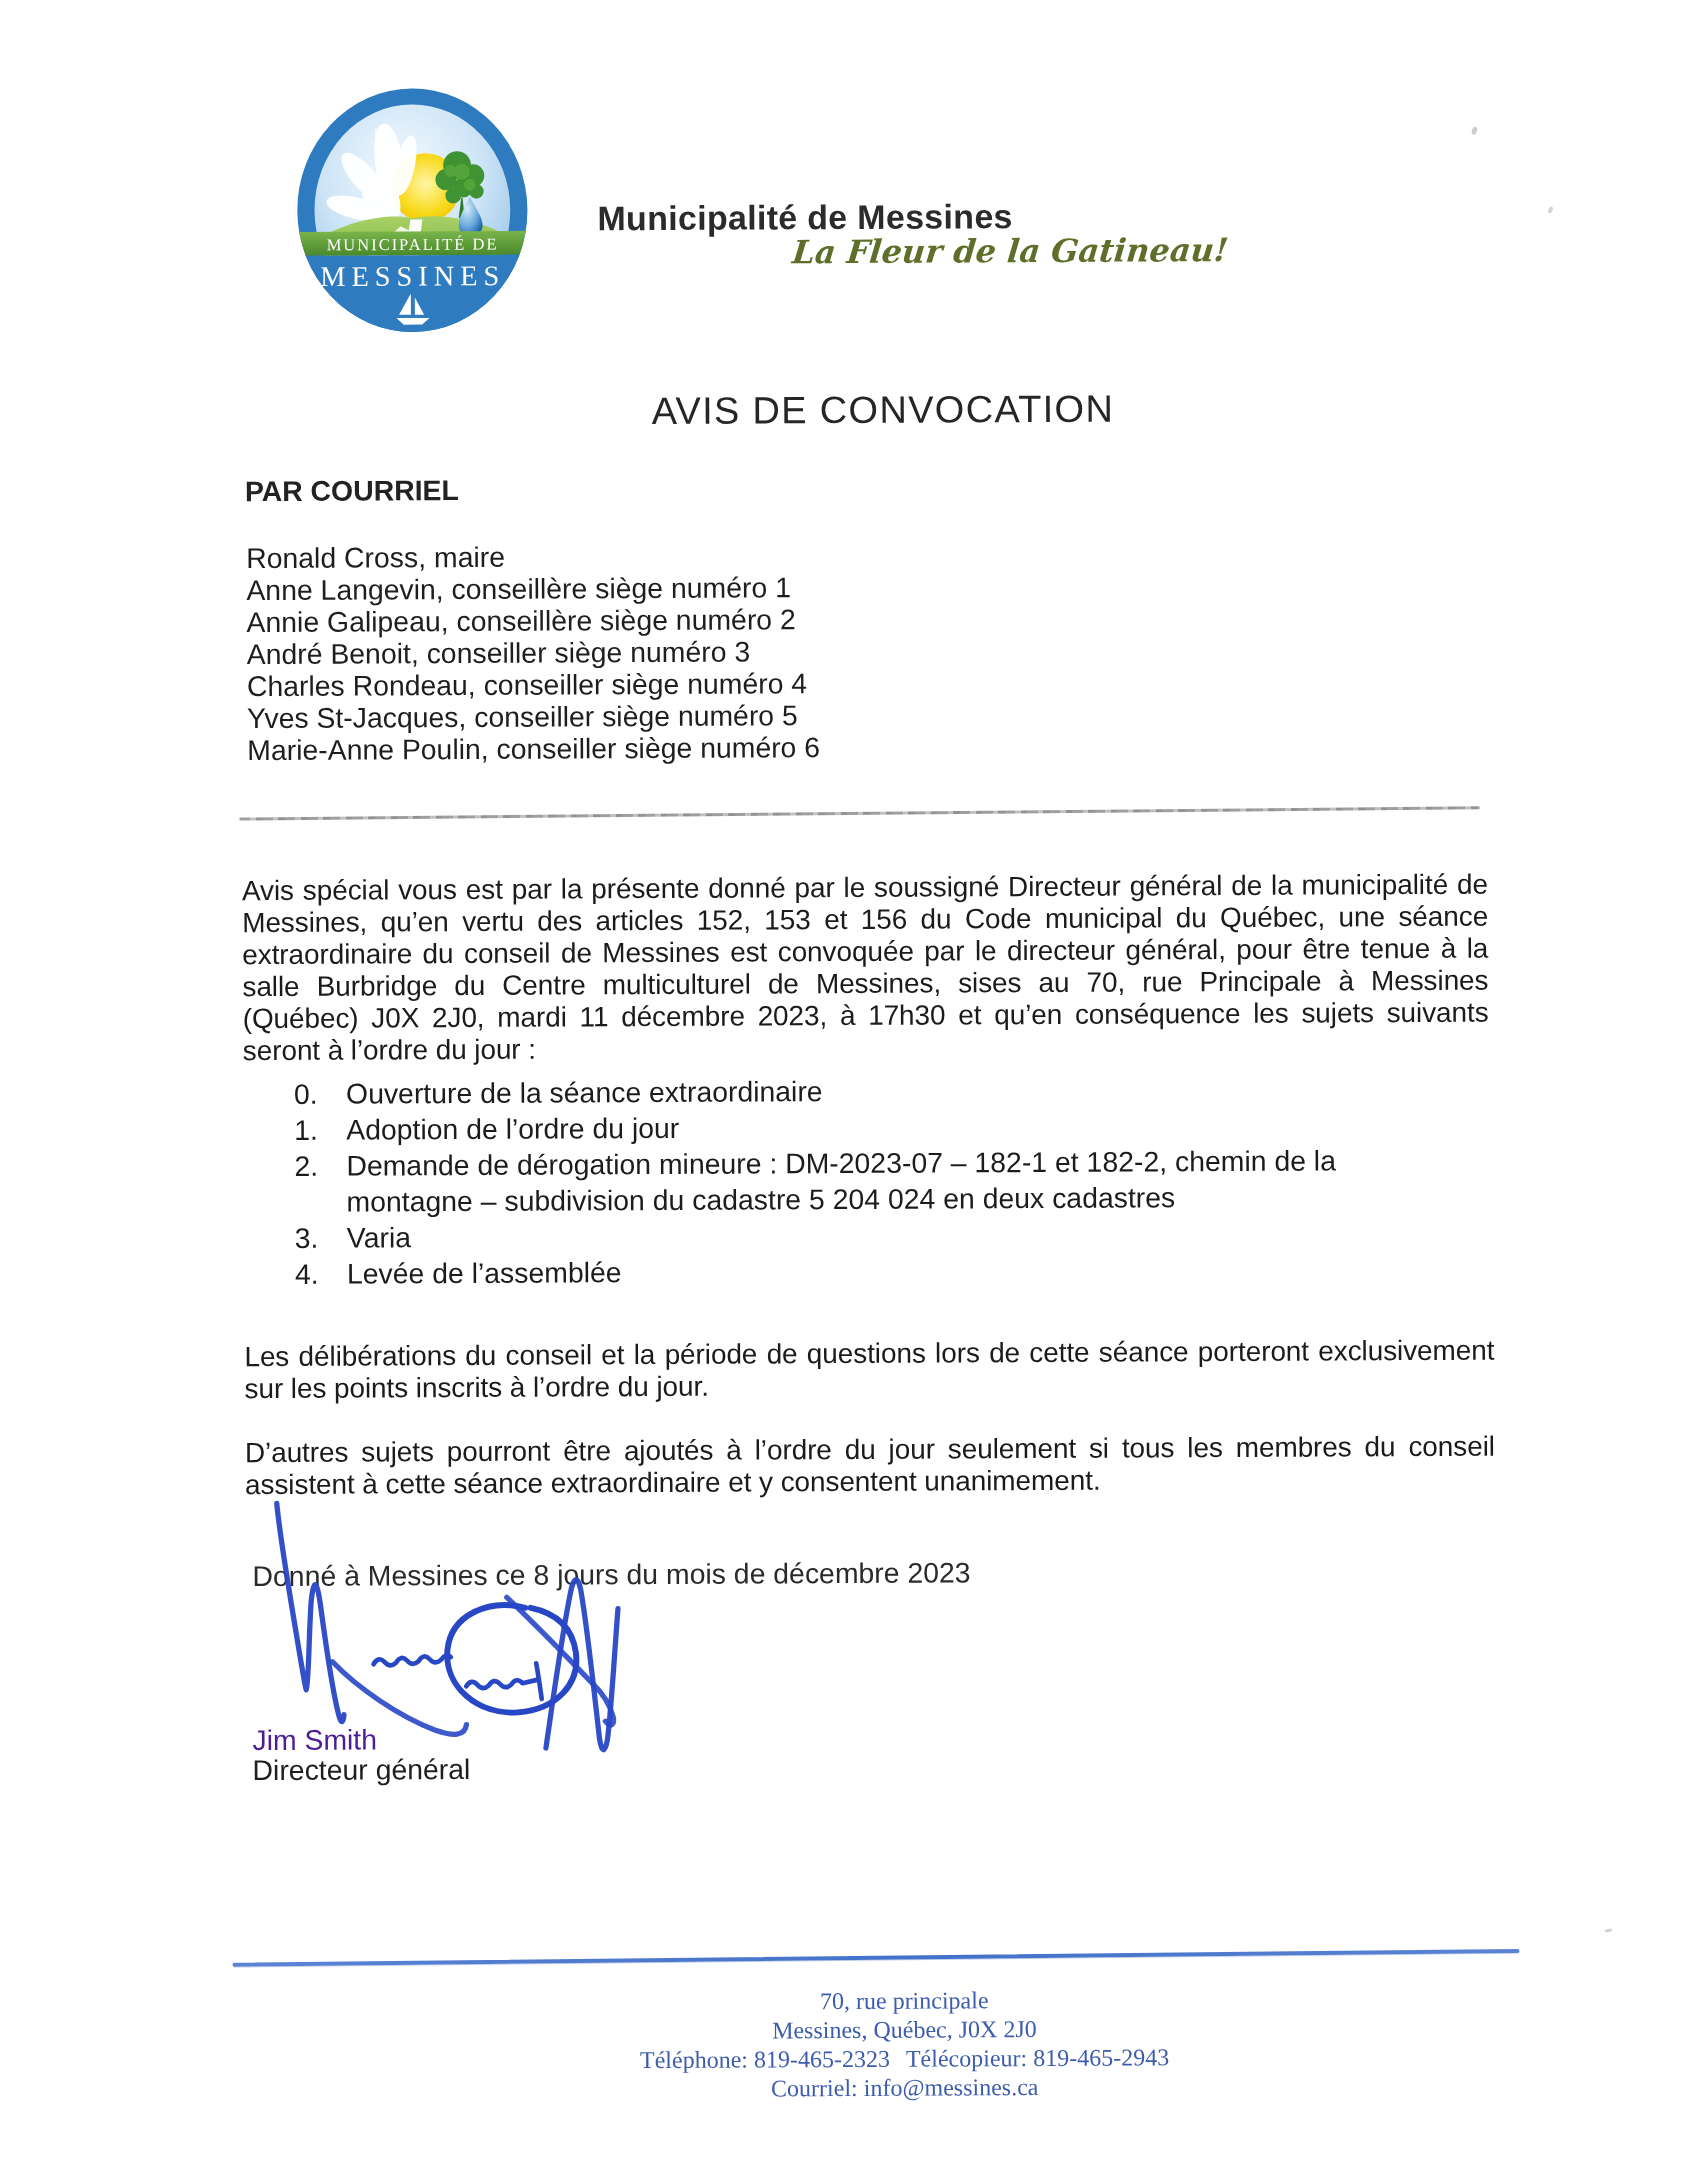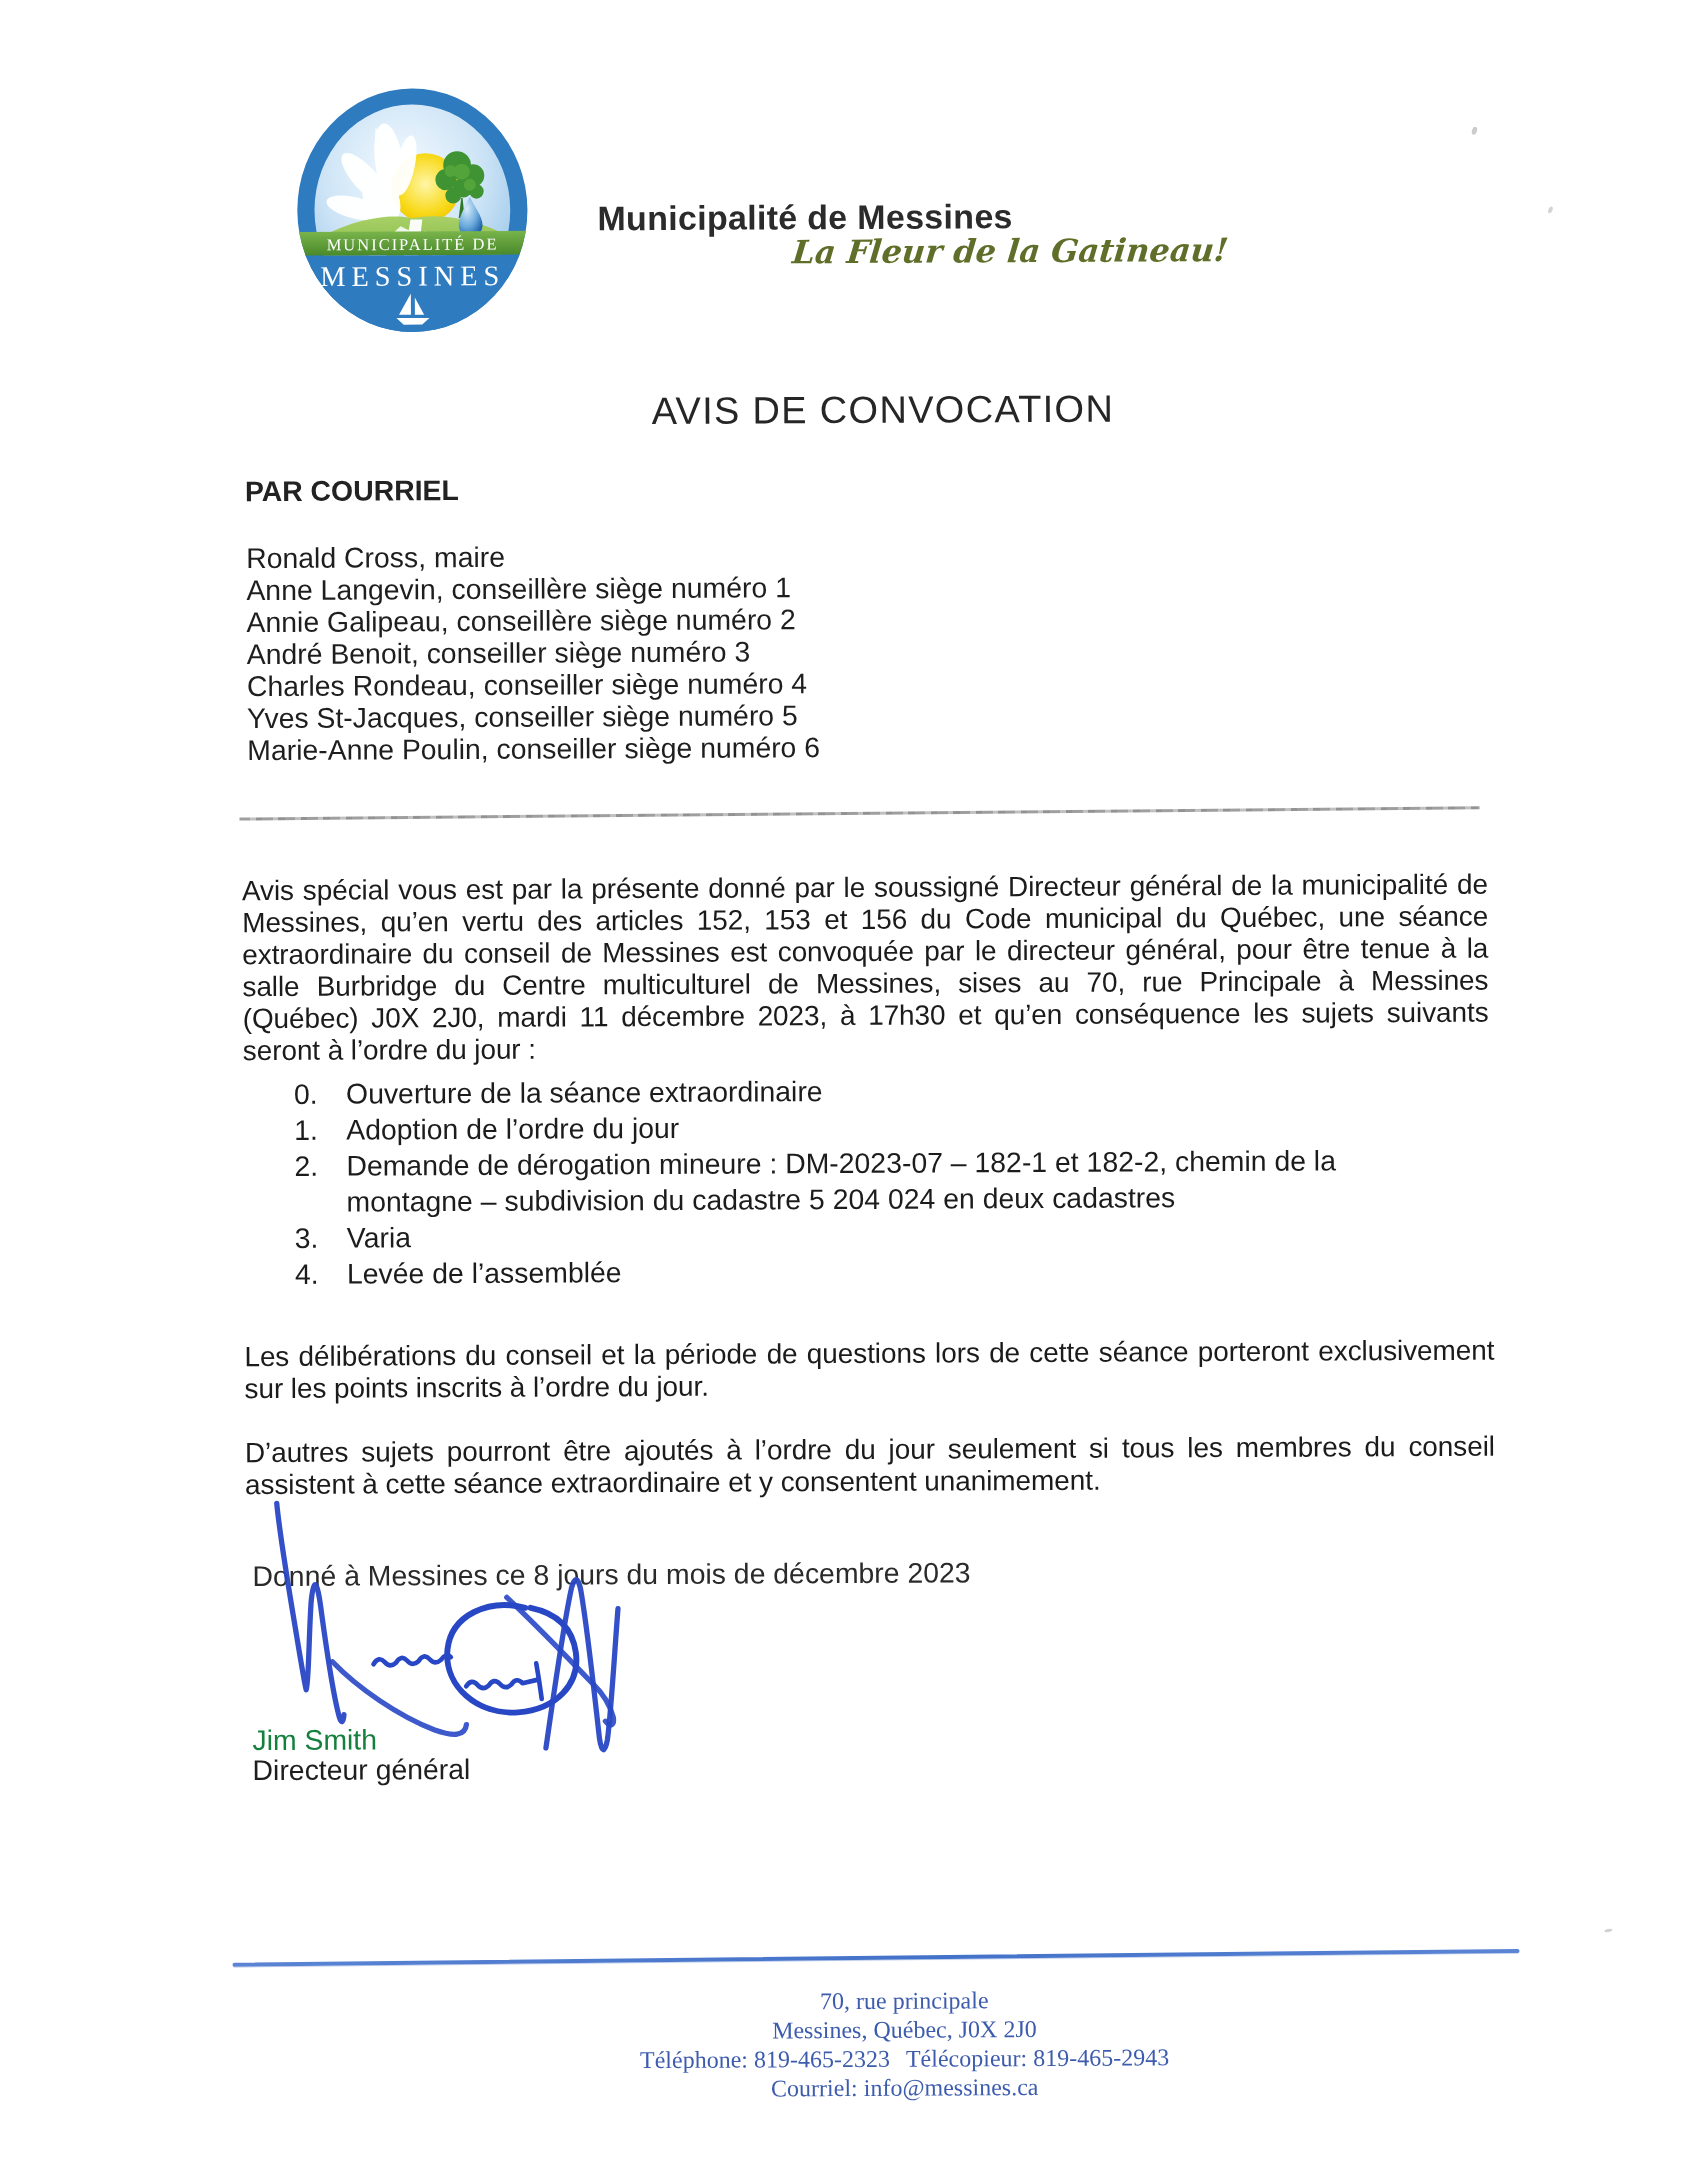--- a/index.html
+++ b/index.html
@@ -33,21 +33,21 @@
   .agenda-item{display:flex;align-items:flex-start;}
   .agenda-item .num{flex:0 0 52px;}
   .agenda-item .txt{width:1111px;line-height:36px;}
 
   .note{left:243px;top:0;width:1250px;font-size:28px;line-height:32px;
         text-align:justify;color:#1b1b1b;letter-spacing:-0.1px;}
   .note1{top:1338px;}
   .note2{top:1434px;}
 
   .date-line{left:250px;top:1557px;font-size:28.4px;color:#2a2a2a;white-space:nowrap;}
-  .sig-name{left:249px;top:1721px;font-size:28.4px;color:#15803d;}
+  .sig-name{left:249px;top:1721px;font-size:28.4px;color:#4c1d95;}
   .sig-role{left:249px;top:1751px;font-size:28.4px;color:#1e1e1e;}
   .signature-svg{left:0;top:0;width:1687px;height:2183px;pointer-events:none;}
 
   
   .footer-line{left:228px;top:1956px;width:1287px;height:4px;border-radius:2px;
                background:linear-gradient(90deg,#5b84d4,#4372c9 55%,#5b84d4);
                transform:rotate(-0.32deg);box-shadow:0 0.7px 0.7px rgba(70,110,200,.4);}
   .footer-text{left:238px;top:1987px;width:1323px;text-align:center;
                font-family:"Liberation Serif",serif;color:#3d5cad;
                font-size:24px;line-height:29px;}

